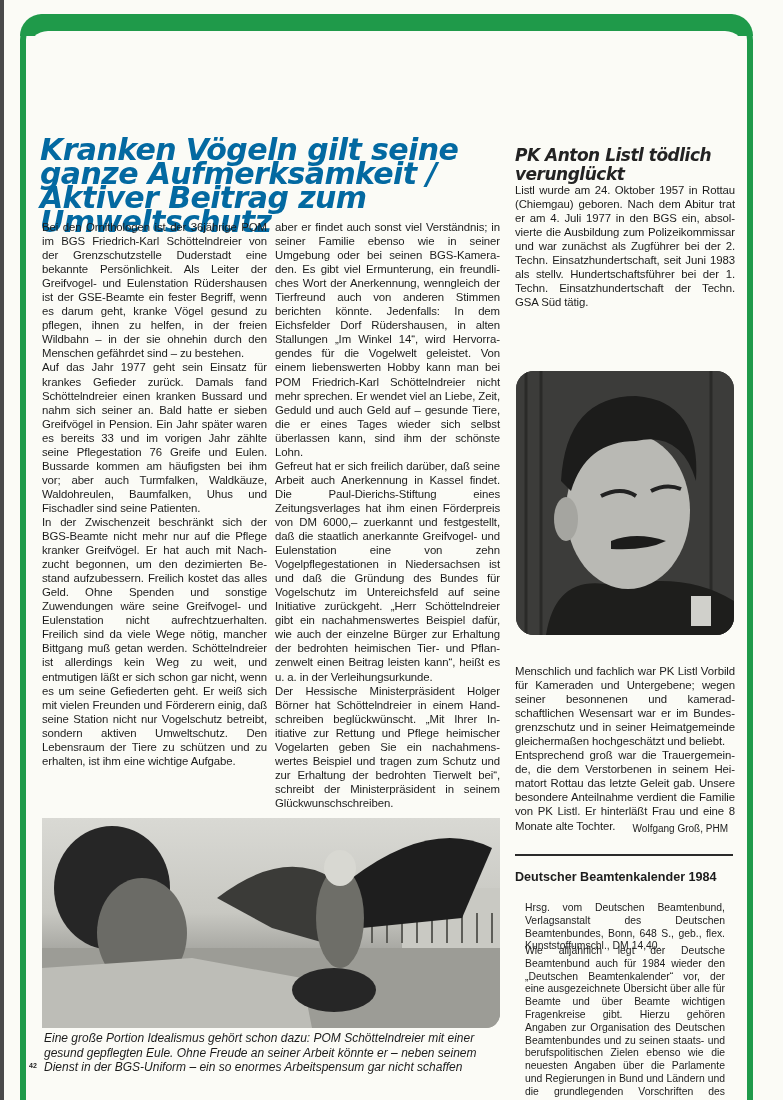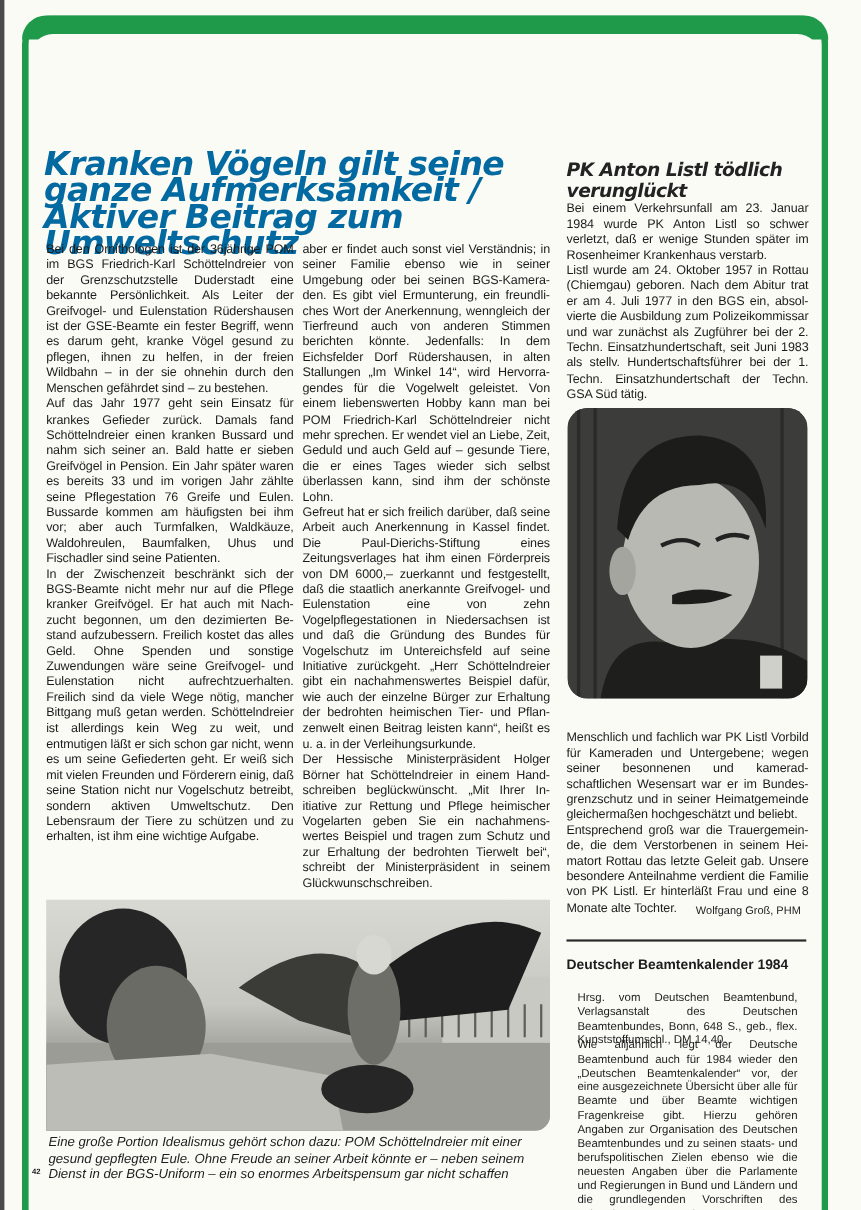--- a/index.html
+++ b/index.html
@@ -111,21 +111,20 @@
     <ellipse cx="298" cy="100" rx="24" ry="50" fill="#6e6e68"></ellipse>
     <ellipse cx="298" cy="50" rx="16" ry="18" fill="#d8d8d2"></ellipse>
   </svg>
 </div>
 
 <div class="caption">Eine große Portion Idealismus gehört schon dazu: POM Schöttelndreier mit einer gesund gepflegten Eule. Ohne Freude an seiner Arbeit könnte er – neben seinem Dienst in der BGS-Uniform – ein so enormes Arbeitspensum gar nicht schaffen</div>
 <div class="pagenum">42</div>
 
 <h2 class="h2">PK Anton Listl tödlich verunglückt</h2>
 <div class="col col3">
-  <p>Bei einem Verkehrsunfall am 23. Januar 1984 wurde PK Anton Listl so schwer verletzt, daß er wenige Stunden später im Rosenheimer Krankenhaus verstarb.</p>
   <p>Listl wurde am 24. Oktober 1957 in Rottau (Chiemgau) geboren. Nach dem Abitur trat er am 4. Juli 1977 in den BGS ein, absol­vierte die Ausbildung zum Polizeikommis­sar und war zunächst als Zugführer bei der 2. Techn. Einsatzhundertschaft, seit Juni 1983 als stellv. Hundertschaftsführer bei der 1. Techn. Einsatzhundertschaft der Techn. GSA Süd tätig.</p>
 </div>
 
 <div class="photo photo2" title="Portrait of PK Anton Listl in uniform">
   <svg width="218" height="264" viewBox="0 0 218 264">
     <rect width="218" height="264" fill="#3c3c3a"></rect>
     <g stroke="#2a2a28" stroke-width="3">
       <line x1="10" y1="0" x2="10" y2="264"></line>
         <line x1="25" y1="0" x2="25" y2="264"></line>
       <line x1="195" y1="0" x2="195" y2="264"></line>

